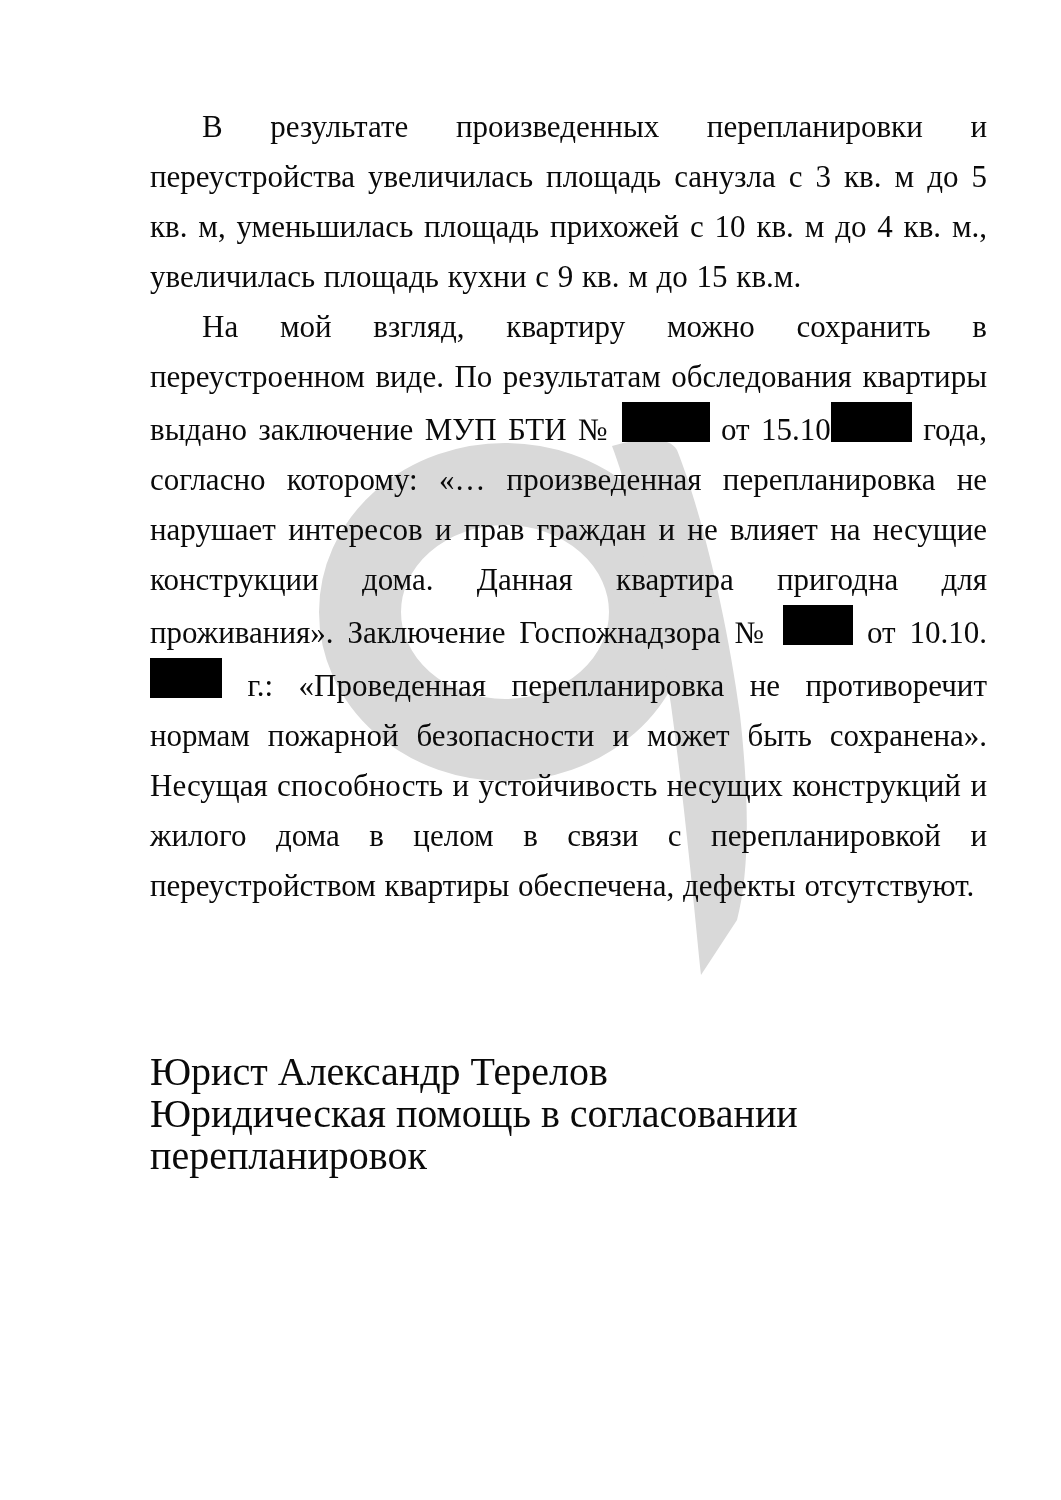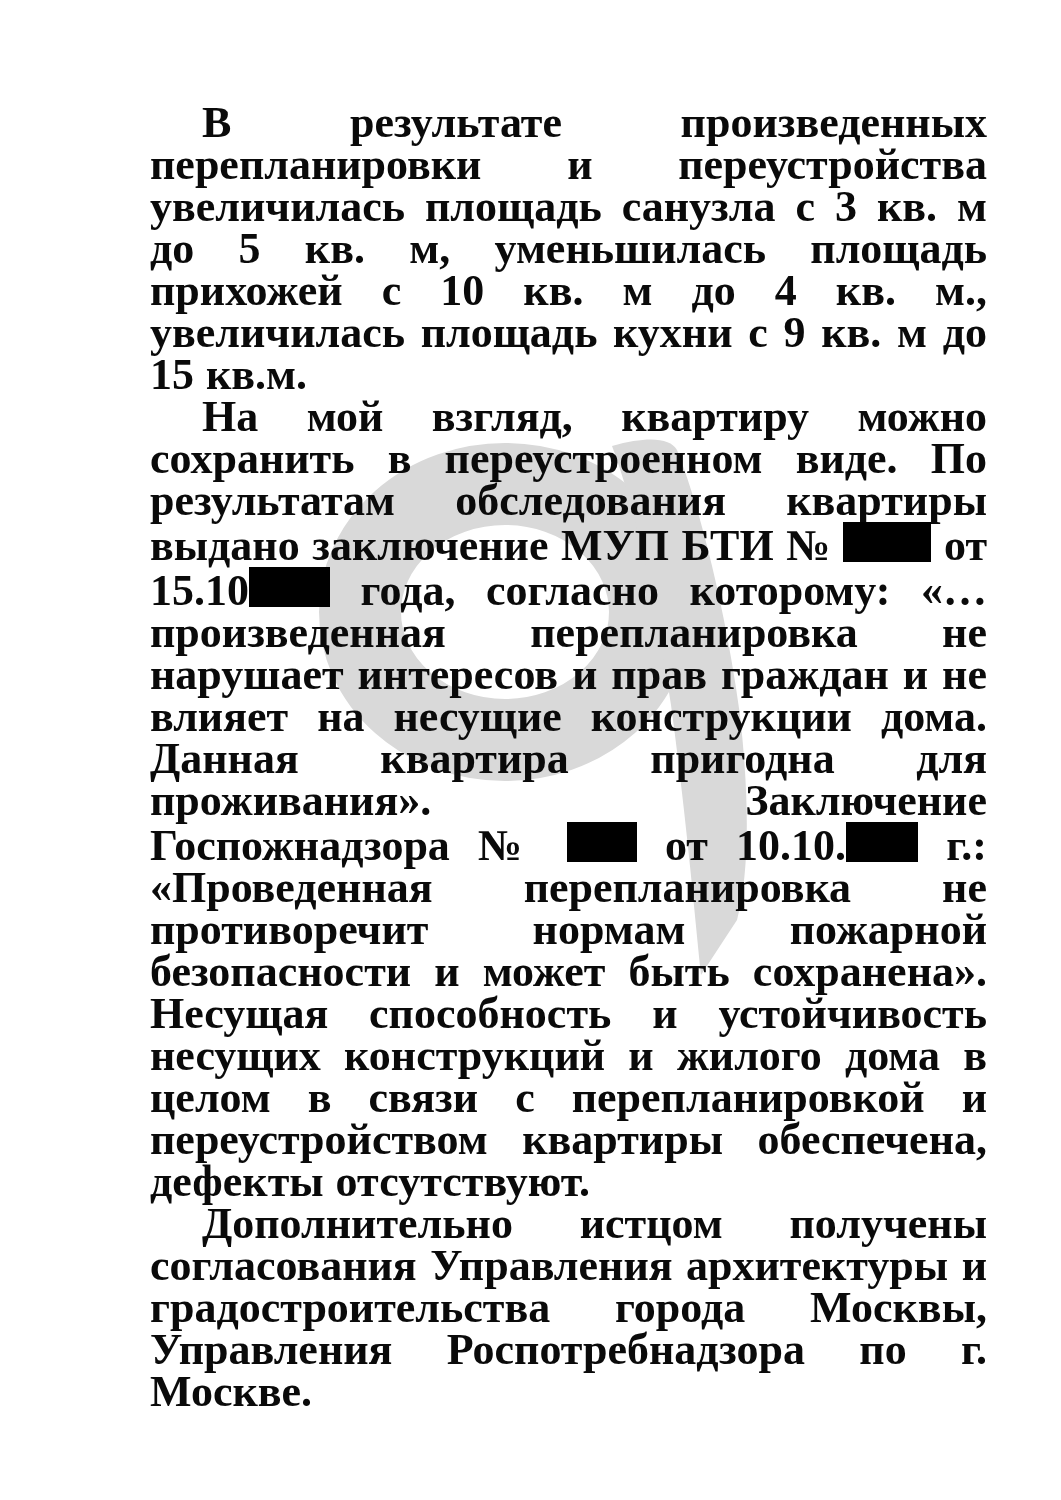--- a/index.html
+++ b/index.html
@@ -24,26 +24,25 @@
     z-index: 0;
     pointer-events: none;
   }
   .content {
     position: relative;
     z-index: 1;
     padding: 102px 74px 0 150px;
   }
   .para {
     margin: 0;
-    font-size: 44px;
-    line-height: 42px;
+    font-size: 31px;
+    line-height: 50px;
     text-align: justify;
     text-indent: 52px;
     word-spacing: 1px;
-    font-weight: bold;
   }
   .redaction {
     display: inline-block;
     height: 40px;
     background: #000000;
     vertical-align: -2px;
   }
   .signature {
     margin-top: 140px;
     max-width: 690px;
@@ -67,18 +66,18 @@
            L 701 975
            C 695 918, 686 815, 671 705
            C 655 595, 633 502, 612 446
            Z" fill="#d9d9d9"></path>
 </svg>
 
 <div class="content">
   <div>
       <p class="para">В результате произведенных перепланировки и переустройства увеличилась площадь санузла с 3 кв. м до 5 кв. м, уменьшилась площадь прихожей с 10 кв. м до 4 кв. м., увеличилась площадь кухни с 9 кв. м до 15 кв.м.</p>
       <p class="para">На мой взгляд, квартиру можно сохранить в переустроенном виде. По результатам обследования квартиры выдано заключение МУП БТИ № <span class="redaction" style="width: 88px; background: rgb(0, 0, 0);"></span> от 15.10<span class="redaction" style="width: 81px; background: rgb(0, 0, 0);"></span> года, согласно которому: «… произведенная перепланировка не нарушает интересов и прав граждан и не влияет на несущие конструкции дома. Данная квартира пригодна для проживания». Заключение Госпожнадзора № <span class="redaction" style="width: 70px; background: rgb(0, 0, 0);"></span> от 10.10.<span class="redaction" style="width: 72px; background: rgb(0, 0, 0);"></span> г.: «Проведенная перепланировка не противоречит нормам пожарной безопасности и может быть сохранена». Несущая способность и устойчивость несущих конструкций и жилого дома в целом в связи с перепланировкой и переустройством квартиры обеспечена, дефекты отсутствуют.</p>
-      <p class="para">Дополнительно истцом получены согласования Управления архитектуры и градостроительства города Москвы, Управления Роспотребнадзора по г. Москве.</p>
     </div>
   <div class="signature">
+      <p>Юрист Александр Терелов</p>
       <p>Юридическая помощь в согласовании перепланировок</p>
     </div>
 </div>
 
 </body></html>

